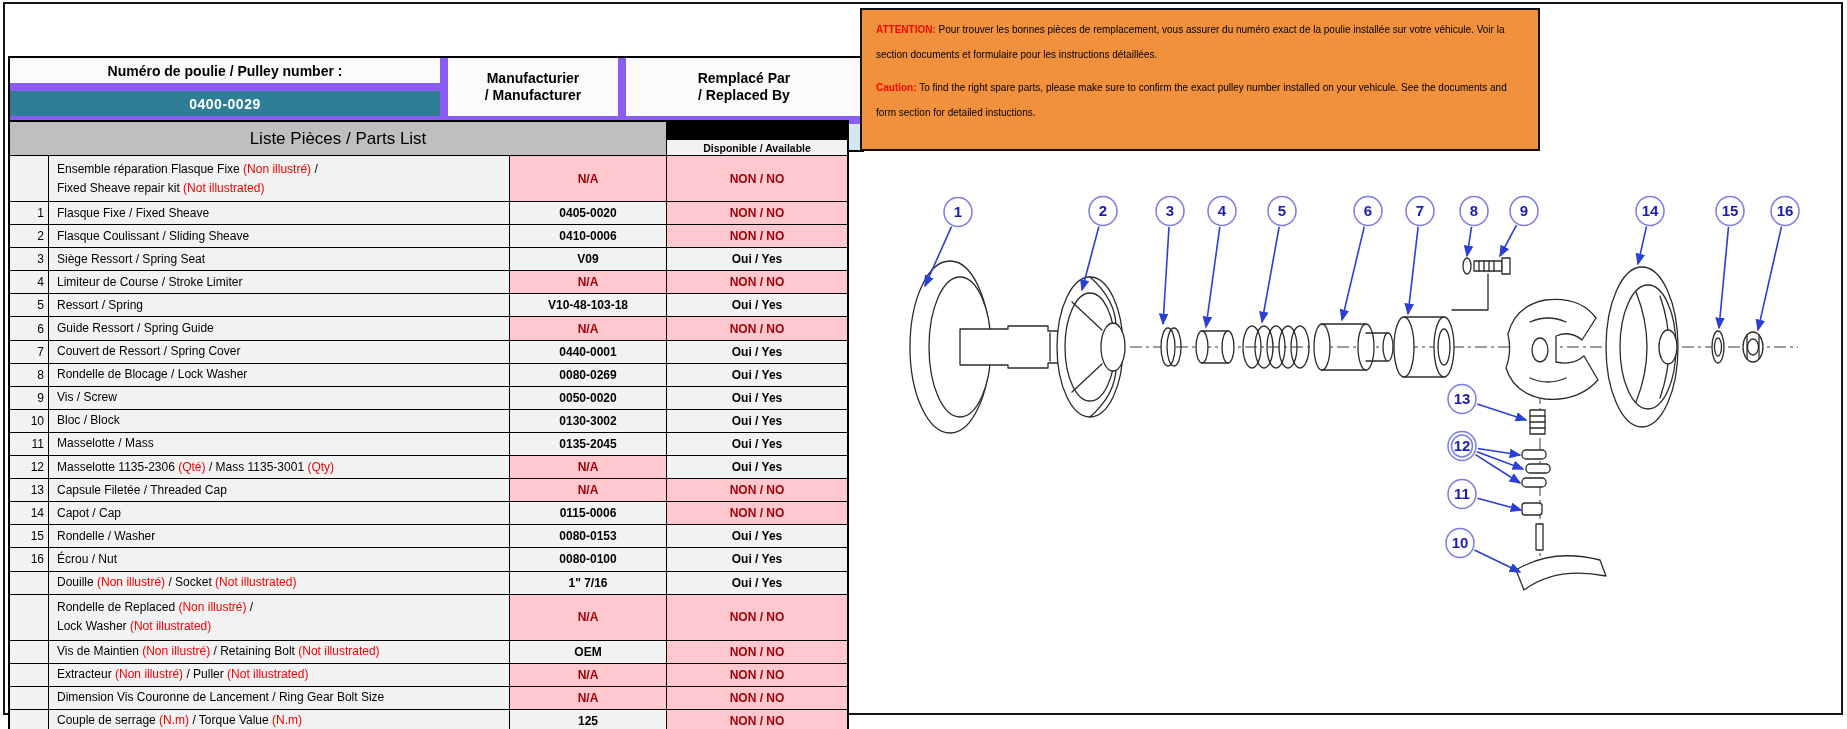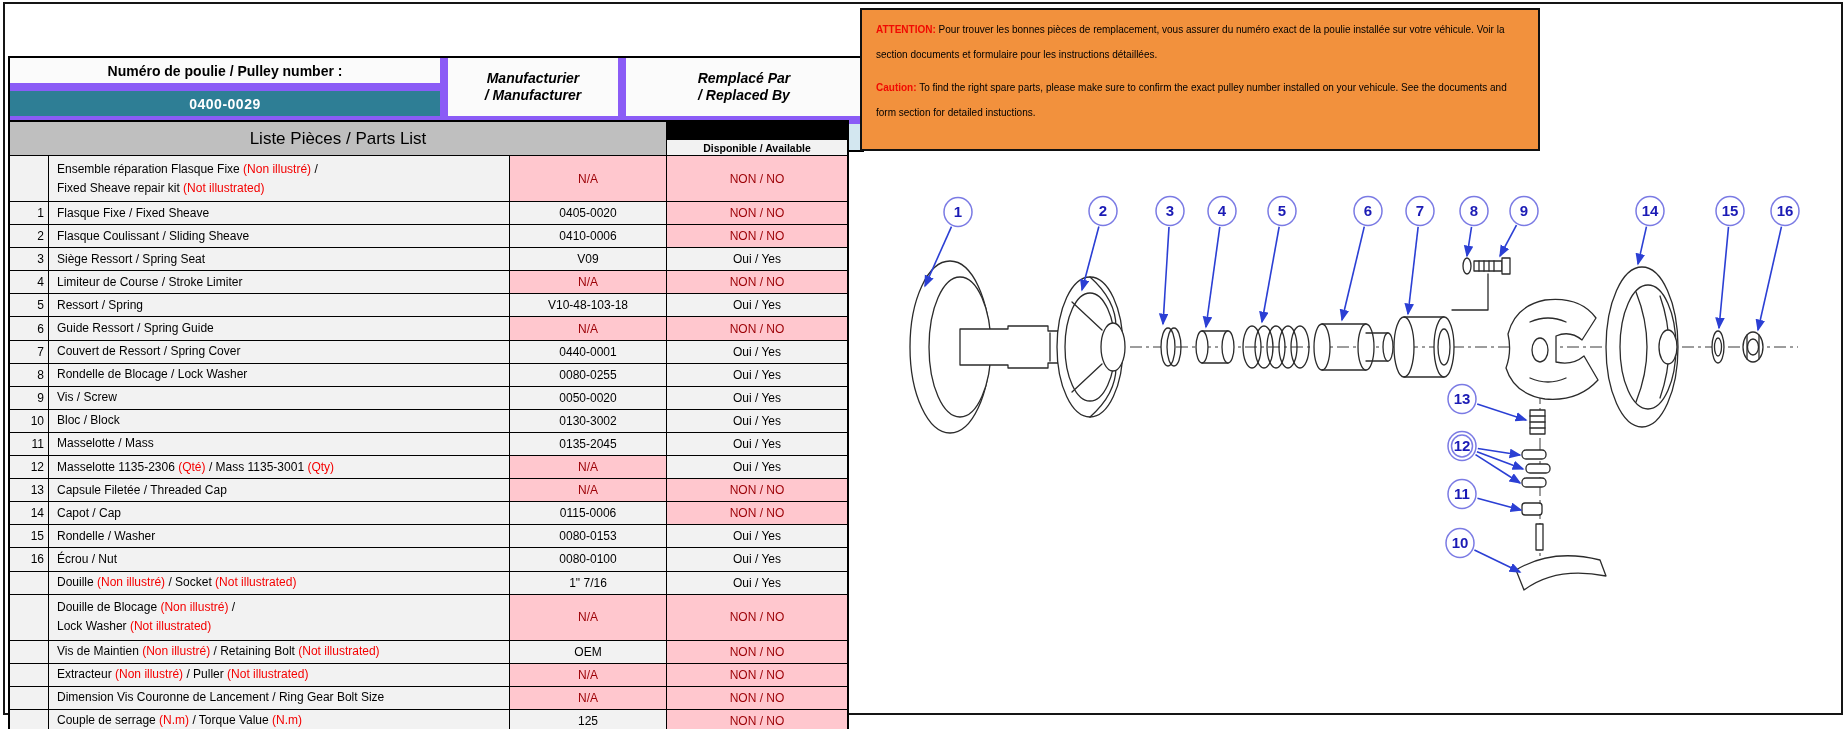--- a/index.html
+++ b/index.html
@@ -20,39 +20,39 @@
     grid-template-rows:25px 25px 26px;gap:8px;
     background:#8b5cf6;border:2px solid #000;margin-top:48px;
   }
   .toptable .cell{
     background:#fbfbfb;display:flex;align-items:center;justify-content:center;
     font-size:14px;font-weight:bold;text-align:center;overflow:hidden;
   }
   .cell.teal{background:#2e7e95;color:#ffffff;letter-spacing:.5px;}
   .cell.blue{background:#d3e7f0;}
   .cell.odg{color:#4f7888;}
-  .cell.span2{flex-direction:column;line-height:17px;font-style:italic;}
+  .cell.span2{flex-direction:column;line-height:17px;}
   .cell.sellable{font-size:11px;}
   
   .partstable{
     position:absolute;left:8px;top:120px;
     display:grid;grid-template-columns:38px 460px 156px 180px;gap:1px;
     background:#000;border:2px solid #000;
   }
   .partstable .c{
     background:#f2f2f2;display:flex;align-items:center;
     font-size:12px;overflow:hidden;
   }
   .c.listhead{grid-column:1/4;justify-content:center;background:#bfbfbf;
     font-size:17px;font-weight:normal;}
   .c.availhead{justify-content:center;font-size:10.5px;font-weight:bold;margin-top:18px;}
   .c.num{justify-content:flex-end;padding-right:4px;}
   .c.desc{padding-left:8px;}
   .c.desc .dtxt{display:block;line-height:19px;}
-  .c.part,.c.avail{justify-content:center;}
+  .c.part,.c.avail{justify-content:center;font-weight:bold;}
   .pink{background:#ffc7ce !important;color:#9c0006;}
   .red{color:#f40000;}
   
   .notice{
     position:absolute;left:860px;top:8px;width:680px;height:143px;
     background:#f2913d;border:2px solid #111;
     padding:7px 14px;font-size:10px;line-height:25px;overflow:hidden;
   }
   .notice p{margin:0 0 8px 0;}
   .rlabel{color:#f10a02;font-weight:bold;}
@@ -136,21 +136,21 @@
     <div class="c num">7</div>
     <div class="c desc">
       <span class="dtxt"><span>Couvert de Ressort / Spring Cover</span></span>
     </div>
     <div class="c part">0440-0001</div>
     <div class="c avail">Oui / Yes</div>
     <div class="c num">8</div>
     <div class="c desc">
       <span class="dtxt"><span>Rondelle de Blocage / Lock Washer</span></span>
     </div>
-    <div class="c part">0080-0255</div>
+    <div class="c part">0080-0269</div>
     <div class="c avail">Oui / Yes</div>
     <div class="c num">9</div>
     <div class="c desc">
       <span class="dtxt"><span>Vis / Screw</span></span>
     </div>
     <div class="c part">0050-0020</div>
     <div class="c avail">Oui / Yes</div>
     <div class="c num">10</div>
     <div class="c desc">
       <span class="dtxt"><span>Bloc / Block</span></span>
@@ -194,21 +194,21 @@
     <div class="c part">0080-0100</div>
     <div class="c avail">Oui / Yes</div>
     <div class="c num"></div>
     <div class="c desc">
       <span class="dtxt"><span>Douille </span><span class="red">(Non illustré)</span><span> / Socket </span><span class="red">(Not illustrated)</span></span>
     </div>
     <div class="c part">1" 7/16</div>
     <div class="c avail">Oui / Yes</div>
     <div class="c num"></div>
     <div class="c desc">
-      <span class="dtxt"><span>Douille de  Blocage </span><span class="red">(Non illustré)</span><span> /</span><br><span>Lock Washer </span><span class="red">(Not illustrated)</span></span>
+      <span class="dtxt"><span>Rondelle de  Replaced </span><span class="red">(Non illustré)</span><span> /</span><br><span>Lock Washer </span><span class="red">(Not illustrated)</span></span>
     </div>
     <div class="c part pink">N/A</div>
     <div class="c avail pink">NON / NO</div>
     <div class="c num"></div>
     <div class="c desc">
       <span class="dtxt"><span>Vis de Maintien </span><span class="red">(Non illustré)</span><span> / Retaining Bolt </span><span class="red">(Not illustrated)</span></span>
     </div>
     <div class="c part">OEM</div>
     <div class="c avail pink">NON / NO</div>
     <div class="c num"></div>

